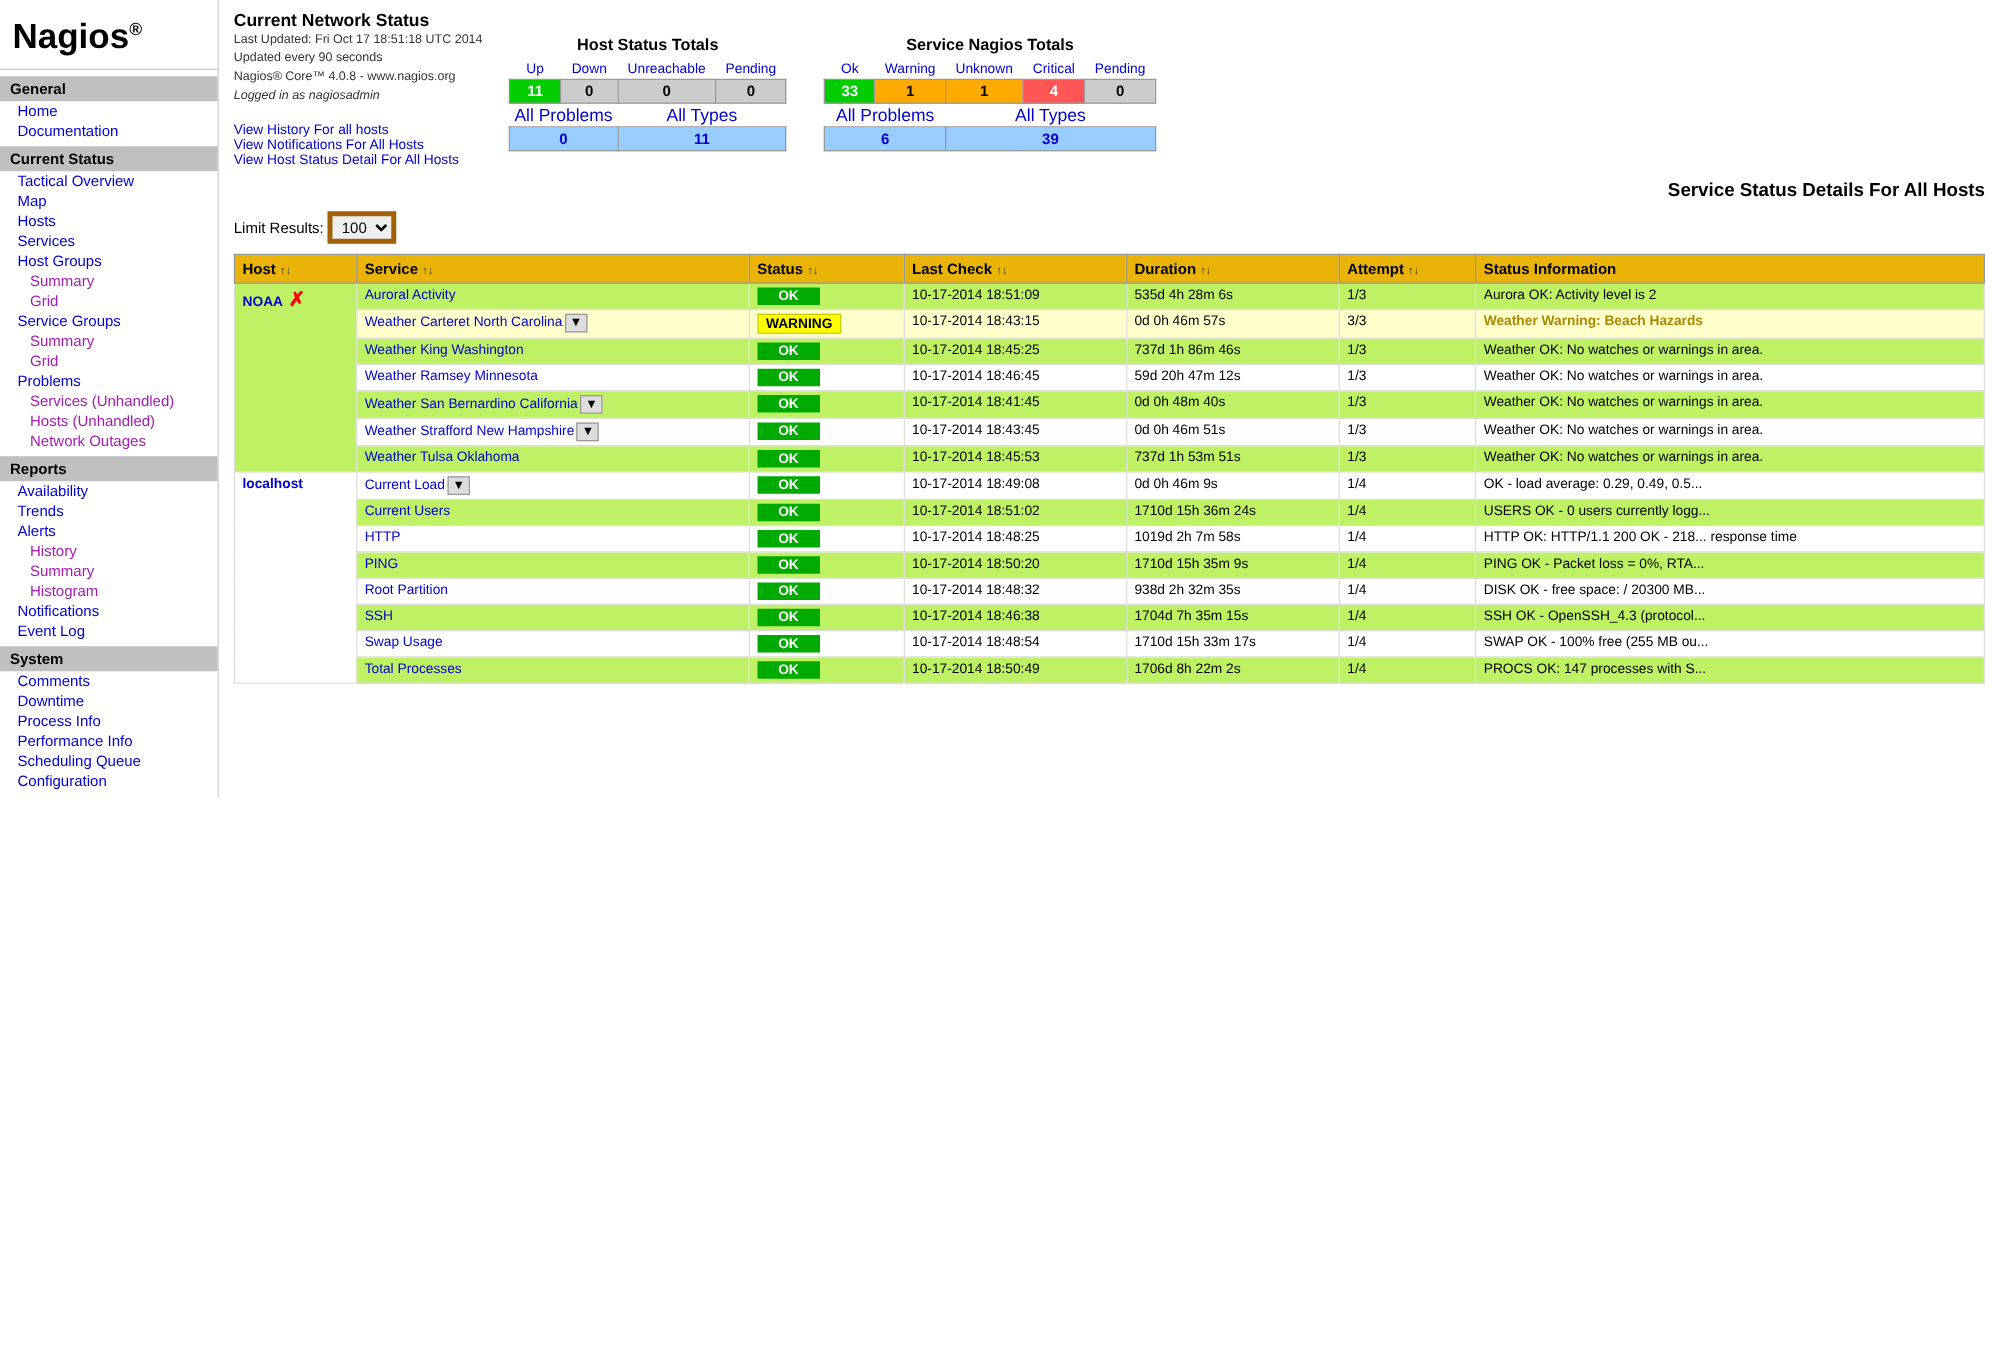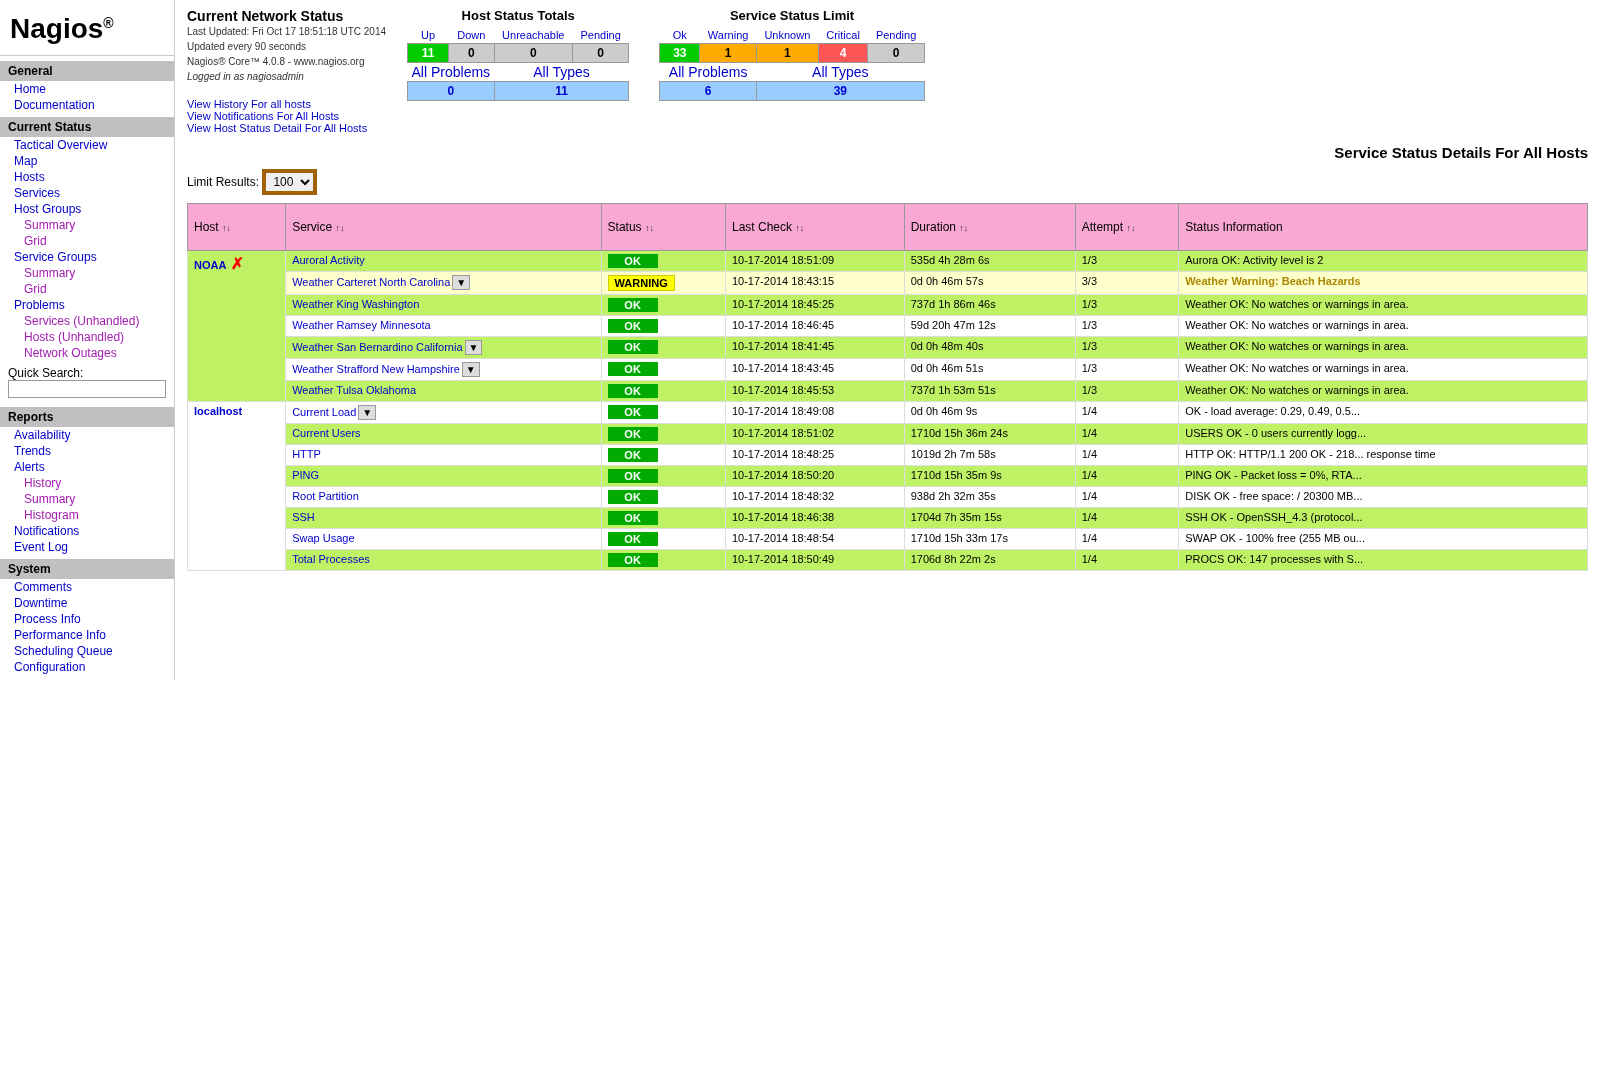--- a/index.html
+++ b/index.html
@@ -97,20 +97,21 @@
     }
     .italic { font-style: italic; }
 
     
     .status-totals-section {
       display: flex;
       gap: 30px;
     }
     .status-totals-box {
       text-align: center;
+      margin-top: 20px;
     }
     .status-totals-box h3 {
       font-size: 13px;
       font-weight: bold;
       color: #000;
       margin-bottom: 4px;
     }
     .totals-table {
       border-collapse: collapse;
       font-size: 12px;
@@ -165,27 +166,27 @@
       padding: 1px 3px;
     }
 
     
     .data-table {
       width: 100%;
       border-collapse: collapse;
       font-size: 12px;
     }
     .data-table th {
-      background: #f9a8d4;
-      padding: 16px 6px;
+      background: #eab308;
+      padding: 4px 6px;
       text-align: left;
       border: 1px solid #999;
       white-space: nowrap;
       font-size: 12px;
-      font-weight: normal;
+      font-weight: bold;
     }
     .data-table td {
       padding: 3px 6px;
       border: 1px solid #ddd;
       vertical-align: top;
       font-size: 11px;
     }
     .data-table .sort-arrows {
       font-size: 9px;
       color: #333;
@@ -258,24 +259,20 @@
   <a class="nav-item-sub">Summary</a>
   <a class="nav-item-sub">Grid</a>
   <a class="nav-item">Service Groups</a>
   <a class="nav-item-sub">Summary</a>
   <a class="nav-item-sub">Grid</a>
   <a class="nav-item">Problems</a>
   <a class="nav-item-sub">Services (Unhandled)</a>
   <a class="nav-item-sub">Hosts (Unhandled)</a>
   <a class="nav-item-sub">Network Outages</a>
 
-  <div class="quick-search">
-    <div>Quick Search:</div>
-    <input type="text" style="">
-  </div>
 
   <div class="section-header">Reports</div>
   <a class="nav-item">Availability</a>
   <a class="nav-item">Trends</a>
   <a class="nav-item">Alerts</a>
   <a class="nav-item-sub">History</a>
   <a class="nav-item-sub">Summary</a>
   <a class="nav-item-sub">Histogram</a>
   <a class="nav-item">Notifications</a>
   <a class="nav-item">Event Log</a>
@@ -329,21 +326,21 @@
           </tr>
           <tr>
             <td colspan="2" class="td-blue">0</td>
             <td colspan="2" class="td-blue">11</td>
           </tr>
         </tbody>
           </table>
       </div>
 
       <div class="status-totals-box">
-        <h3>Service Status Limit</h3>
+        <h3>Service Nagios Totals</h3>
         <table class="totals-table">
           <tbody>
               <tr>
             <th>Ok</th>
             <th>Warning</th>
             <th>Unknown</th>
             <th>Critical</th>
             <th>Pending</th>
           </tr>
           <tr>

